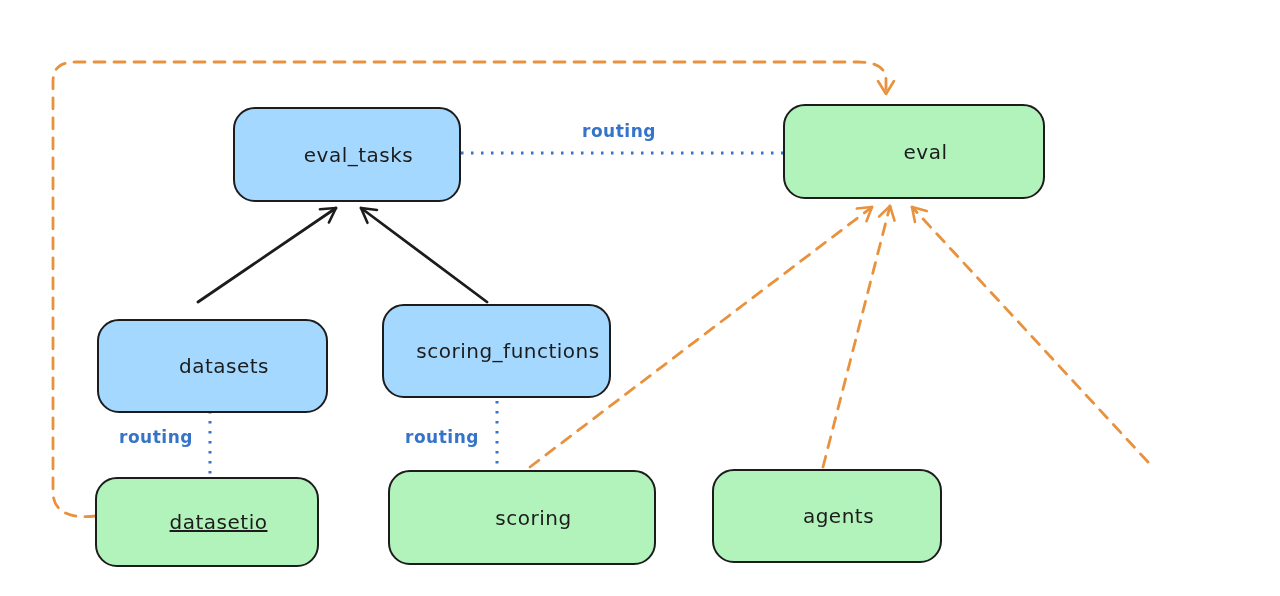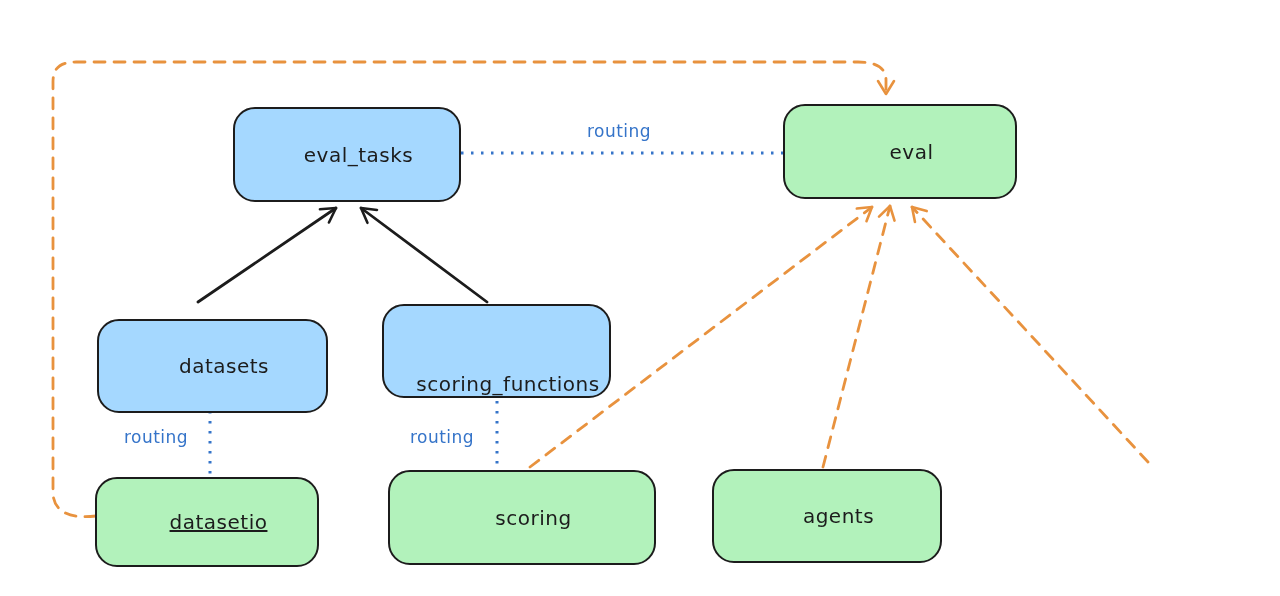--- a/index.html
+++ b/index.html
@@ -30,31 +30,31 @@
     letter-spacing: 0.5px;
     padding-left: 23px;
   }
   .node-blue  { background: #a5d8ff; }
   .node-green { background: #b2f2bb; }
 
   .edge-label {
     position: absolute;
     transform: translate(-50%, -50%);
     font-size: 17px;
-    font-weight: 400;
+    font-weight: 700;
     color: #3574c9;
     letter-spacing: 0.5px;
     white-space: nowrap;
   }
 
   
   #n-eval_tasks        { left: 233px; top: 107px; width: 228px; height: 95px; }
-  #n-eval              { left: 783px; top: 104px; width: 234px; height: 95px; }
+  #n-eval              { left: 783px; top: 104px; width: 262px; height: 95px; }
   #n-datasets          { left:  97px; top: 319px; width: 231px; height: 94px; }
-  #n-scoring_functions { left: 382px; top: 304px; width: 229px; height: 94px; align-items: flex-end; }
+  #n-scoring_functions { left: 382px; top: 304px; width: 229px; height: 94px; }
   #n-datasetio         { left:  95px; top: 477px; width: 224px; height: 90px; text-decoration: underline; }
   #n-scoring           { left: 388px; top: 470px; width: 268px; height: 95px; }
   #n-agents            { left: 712px; top: 469px; width: 230px; height: 94px; justify-content: center; }
   #n-inference         { left: 1023px; top: 464px; width: 229px; height: 96px; }
 
   #lbl-routing-top  { left: 619px; top: 131px; }
   #lbl-routing-left { left: 156px; top: 437px; }
   #lbl-routing-mid  { left: 442px; top: 437px; }
 </style>
 </head>

